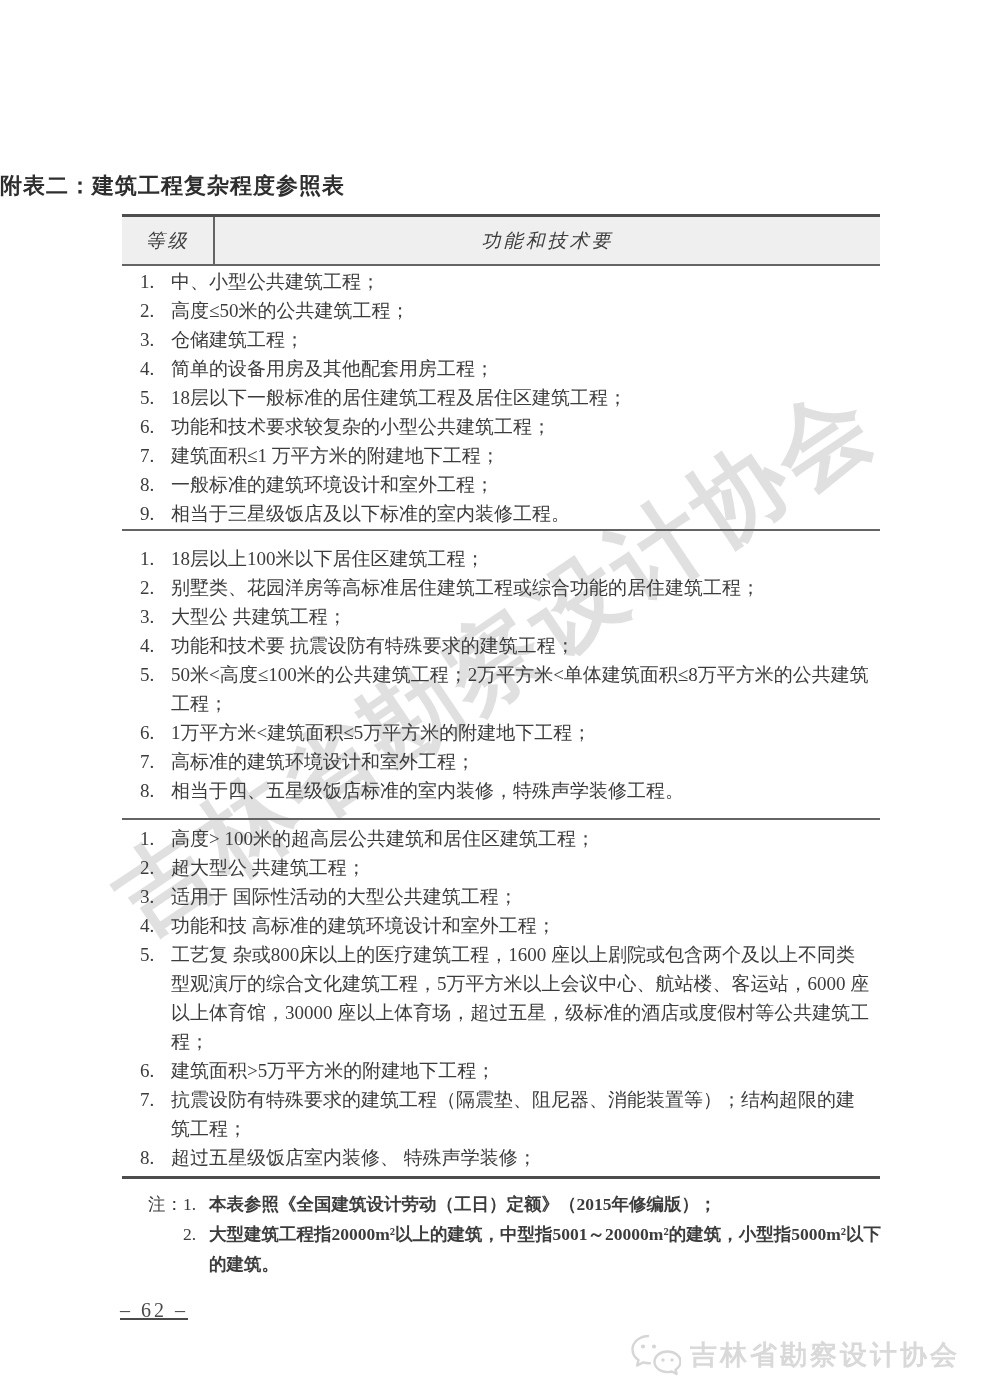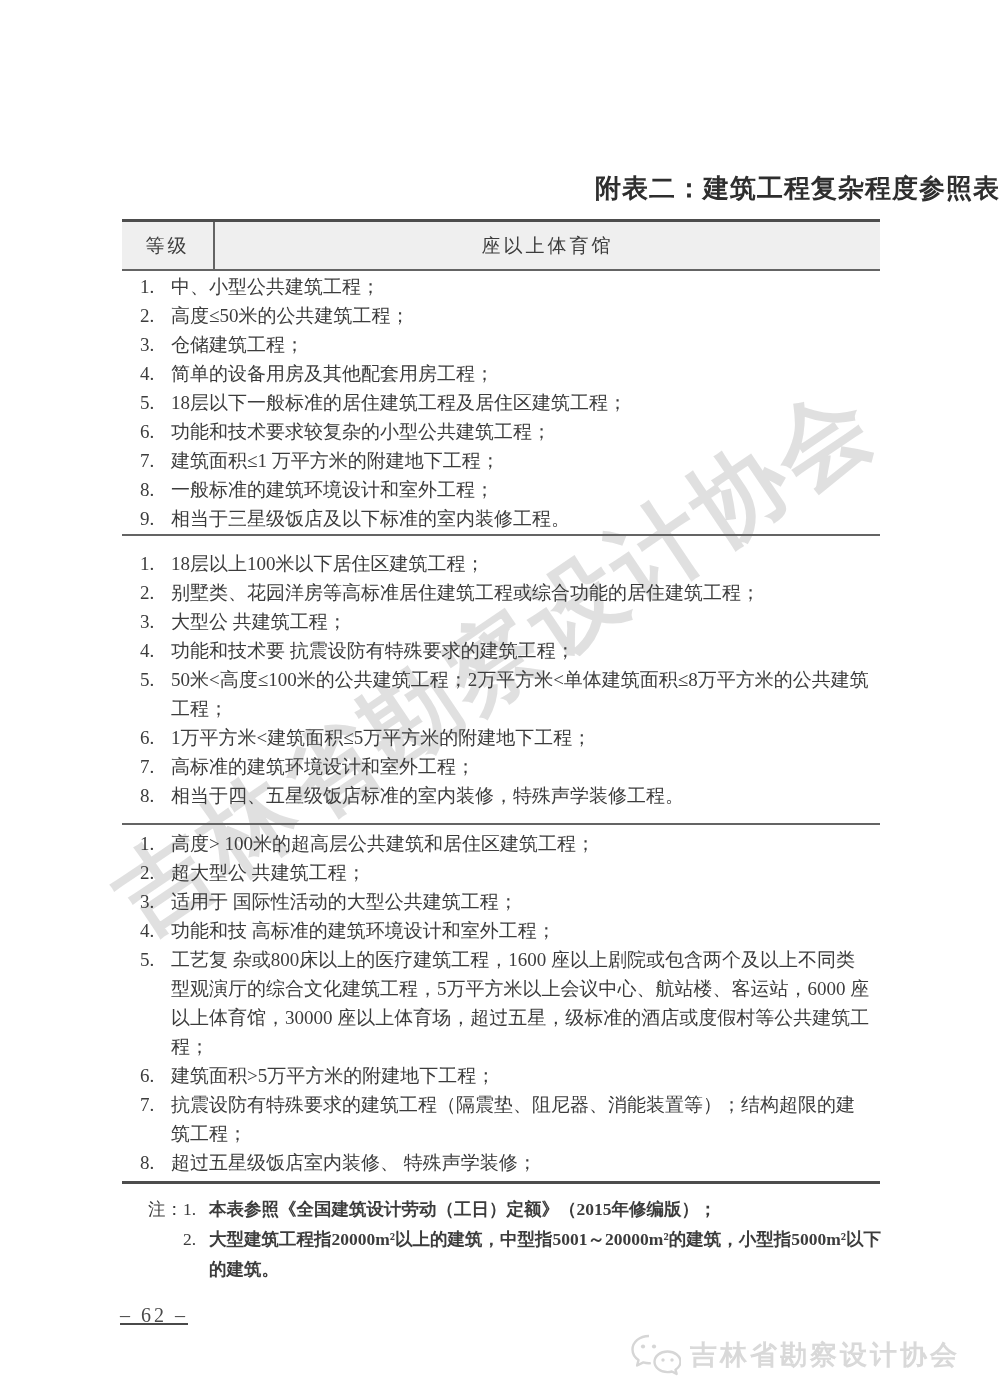--- a/index.html
+++ b/index.html
@@ -11,30 +11,30 @@
   
   .watermark{
     position:absolute;left:126px;top:846px;z-index:0;
     font-size:94px;font-weight:700;letter-spacing:5px;white-space:nowrap;
     color:rgba(158,158,158,0.32);
     transform:rotate(-34deg);transform-origin:0 50%;
     font-family:"DejaVu Serif","Liberation Serif",serif;
     pointer-events:none;
   }
   .title{
-    position:relative;z-index:1;text-align:right;padding-top:171px;
+    position:relative;z-index:1;text-align:left;padding-top:171px;
     font-family:"Liberation Sans","DejaVu Sans",sans-serif;
-    font-weight:700;font-size:26px;color:#2e2e2e;letter-spacing:1px;
+    font-weight:700;font-size:22px;color:#2e2e2e;letter-spacing:1px;
   }
   .tbl{
     position:relative;z-index:1;margin:13px 0 0 122px;width:758px;box-sizing:border-box;
     border-top:3px solid #4d4d4d;border-bottom:3px solid #4d4d4d;
   }
   .thead{display:flex;height:47px;background:#efefef;border-bottom:2px solid #646464;}
-  .hcell{display:flex;align-items:center;justify-content:center;font-size:19px;letter-spacing:3px;color:#3c3c3c;}
+  .hcell{display:flex;align-items:center;justify-content:center;font-size:19px;letter-spacing:3px;color:#3c3c3c;font-style:italic;}
   .hcell.grade{width:93px;border-right:2px solid #646464;box-sizing:border-box;flex:none;}
   .hcell.cond{flex:1;}
   .trow{display:flex;border-bottom:2px solid #646464;}
   .trow:last-child{border-bottom:none;}
   .gcell{
     width:93px;flex:none;border-right:2px solid #646464;box-sizing:border-box;
     display:flex;flex-direction:column;align-items:center;justify-content:center;
     font-size:19px;line-height:31px;text-align:center;color:#3c3c3c;
   }
   .ccell{flex:1;padding:1px 8px 1px 18px;}
@@ -69,21 +69,21 @@
 </head>
 <body>
 
 <div class="watermark">吉林省勘察设计协会</div>
 
 <div class="title">附表二：建筑工程复杂程度参照表</div>
 
 <div class="tbl">
   <div class="thead">
     <div class="hcell grade">等级</div>
-    <div class="hcell cond">座以上体育馆</div>
+    <div class="hcell cond">功能和技术要</div>
   </div>
 
   <div class="trow s1">
     <div class="ccell">
       <ol class="items">
         <li>
             <span class="num">1.</span>
             <span class="txt">中、小型公共建筑工程；</span>
           </li>
         <li>

